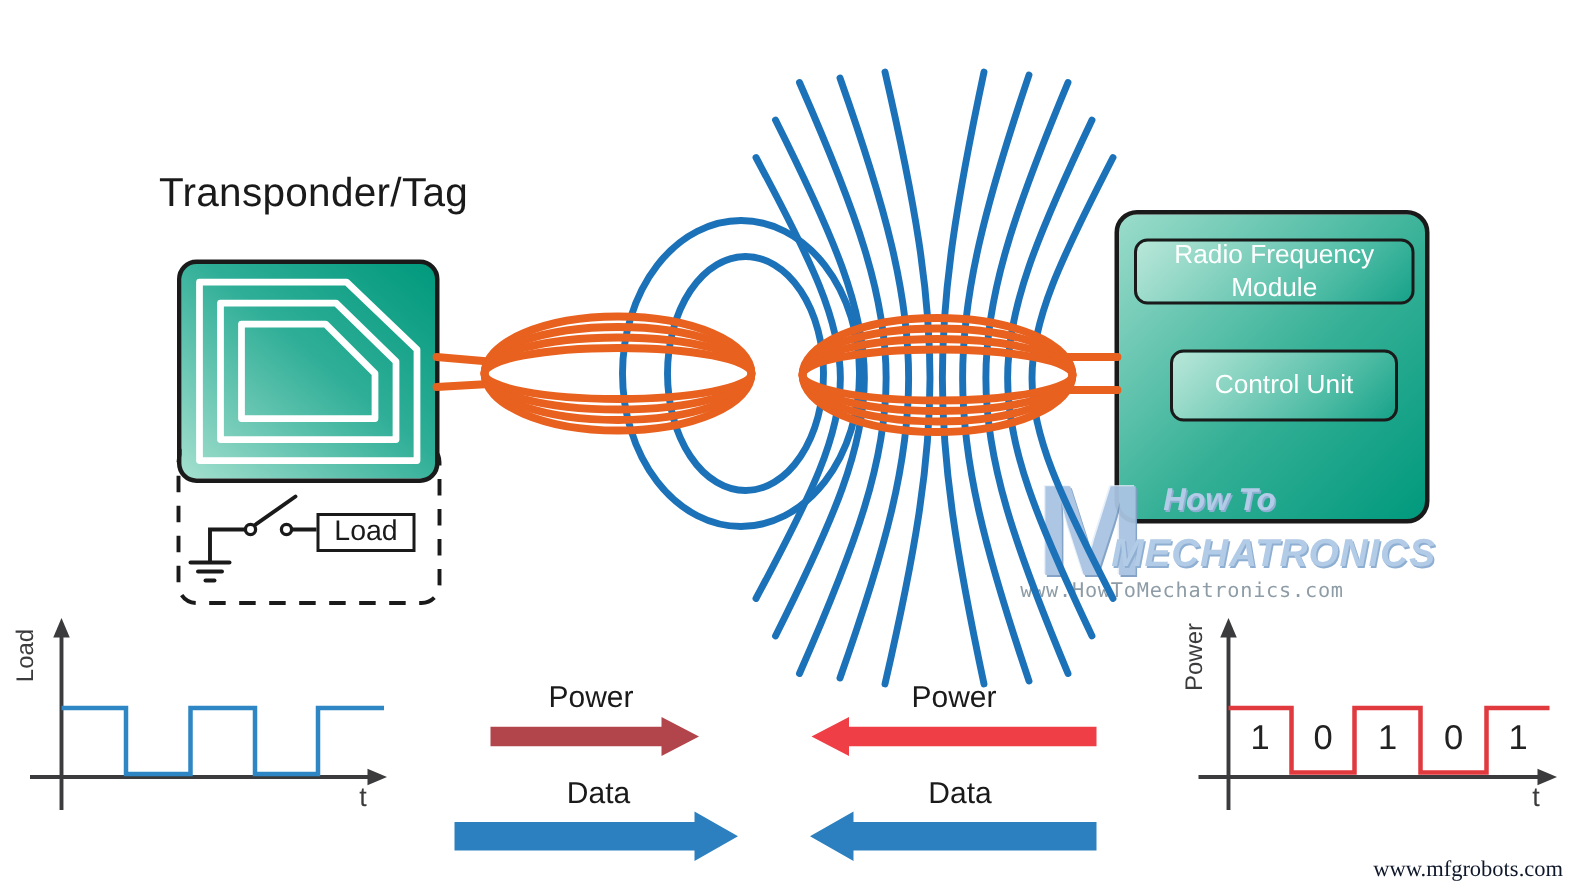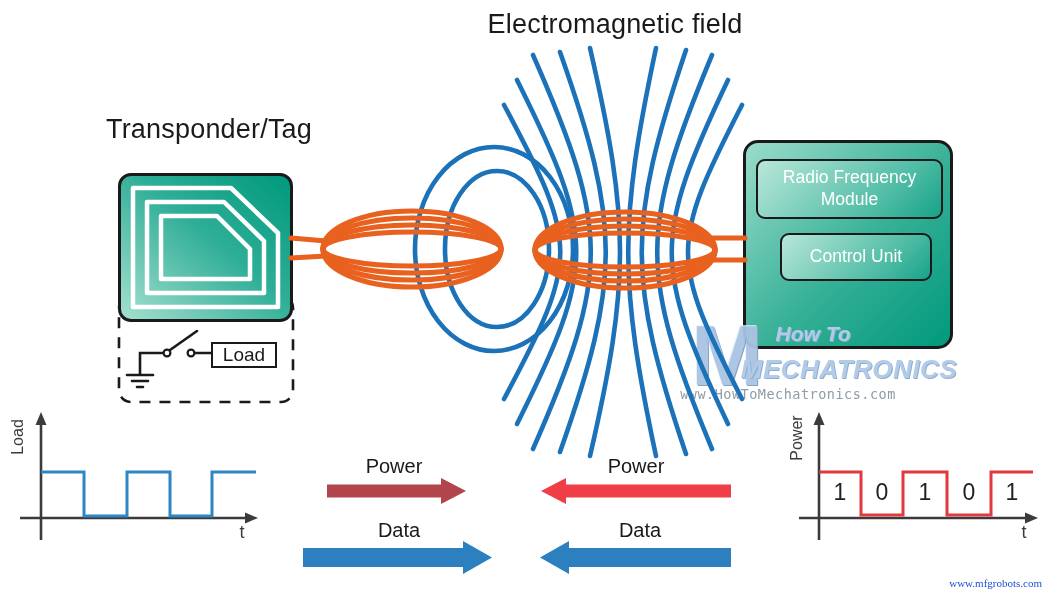--- a/index.html
+++ b/index.html
@@ -28,21 +28,21 @@
     left:743px;top:140px;width:210px;height:209px;
     background:linear-gradient(135deg,#9bdccb 0%, #35b096 55%, #00997d 100%);
     border:3px solid #1a1a1a;border-radius:15px;box-sizing:border-box;
   }
   .inner-box{
     position:absolute;box-sizing:border-box;border:2.5px solid #1a1a1a;border-radius:9px;
     background:linear-gradient(135deg,#b9e7d9 0%, #4dbba4 70%, #17a289 100%);
     color:#ffffff;display:flex;align-items:center;justify-content:center;
     text-align:center;font-size:17.5px;line-height:1.25;
   }
-  #rf-module{left:10px;top:16px;width:187px;height:60px;}
+  #rf-module{left:10px;top:16px;width:187px;height:44px;}
   #control-unit{left:34px;top:90px;width:152px;height:48px;}
 
   
   #load-box{
     left:211px;top:342px;width:66px;height:26px;background:#ffffff;
     border:2.5px solid #1a1a1a;box-sizing:border-box;
     display:flex;align-items:center;justify-content:center;font-size:19px;color:#1a1a1a;
   }
 
   
@@ -50,21 +50,21 @@
       font-style:italic;font-weight:bold;color:#b2cbe7;}
   #wm-logo{font-size:86px;color:#a9c4e2;text-shadow:1px 1px 0 #7e9fc4, -1px -1px 0 #e8f0fa;opacity:.95;font-style:normal;}
   #wm-line1{font-size:21px;text-shadow:1px 1px 0 #8fafd2;}
   #wm-line2{font-size:26px;letter-spacing:.5px;text-shadow:1px 1px 0 #8fafd2;}
   #wm-url{font-size:13.5px;font-weight:normal;font-style:normal;
       font-family:"DejaVu Sans Mono", monospace;color:#8d9ca6;letter-spacing:.5px;
       text-shadow:1px 1px 0 #ffffff;}
 
   .bit{position:absolute;transform:translate(-50%,-50%);font-size:23px;color:#222;}
   #footer-url{position:absolute;right:8px;bottom:4px;font-family:"Liberation Serif", serif;
-      font-size:11px;color:#1d4ed8;}
+      font-size:15px;color:#0f172a;}
 </style>
 </head>
 <body>
 
 <div id="canvas">
 
   <svg class="layer" width="1050" height="593">
     <rect x="119" y="296" width="174" height="106" rx="12" fill="none" stroke="#1a1a1a" stroke-width="2.6" stroke-dasharray="11 9"></rect>
   </svg>
 
@@ -166,21 +166,20 @@
     <polygon points="327,484.5 441,484.5 441,478 466,491 441,504 441,497.5 327,497.5" fill="#B2444B"></polygon>
     <polygon points="731,484.5 566,484.5 566,478 541,491 566,504 566,497.5 731,497.5" fill="#EF3E45"></polygon>
     <polygon points="303,548 463,548 463,541 492,557.5 463,574 463,567 303,567" fill="#2C80BF"></polygon>
     <polygon points="731,548 569,548 569,541 540,557.5 569,574 569,567 731,567" fill="#2C80BF"></polygon>
   </svg>
 
   <div id="load-box" class="abs">
     <span>Load</span>
   </div>
 
-  <div class="lbl heading" style="left:615px;top:24px;">Electromagnetic field</div>
   <div class="lbl heading" style="left:209px;top:129px;">Transponder/Tag</div>
 
   <div class="lbl" style="left:394px;top:466px;font-size:20px;">Power</div>
   <div class="lbl" style="left:636px;top:466px;font-size:20px;">Power</div>
   <div class="lbl" style="left:399px;top:530px;font-size:20px;">Data</div>
   <div class="lbl" style="left:640px;top:530px;font-size:20px;">Data</div>
 
   <div class="lbl rot" style="left:18px;top:437px;font-size:16px;color:#3B3B3D;">Load</div>
   <div class="lbl" style="left:242px;top:532px;font-size:18px;color:#3B3B3D;">t</div>
   <div class="lbl rot" style="left:797px;top:438px;font-size:16px;color:#3B3B3D;">Power</div>

